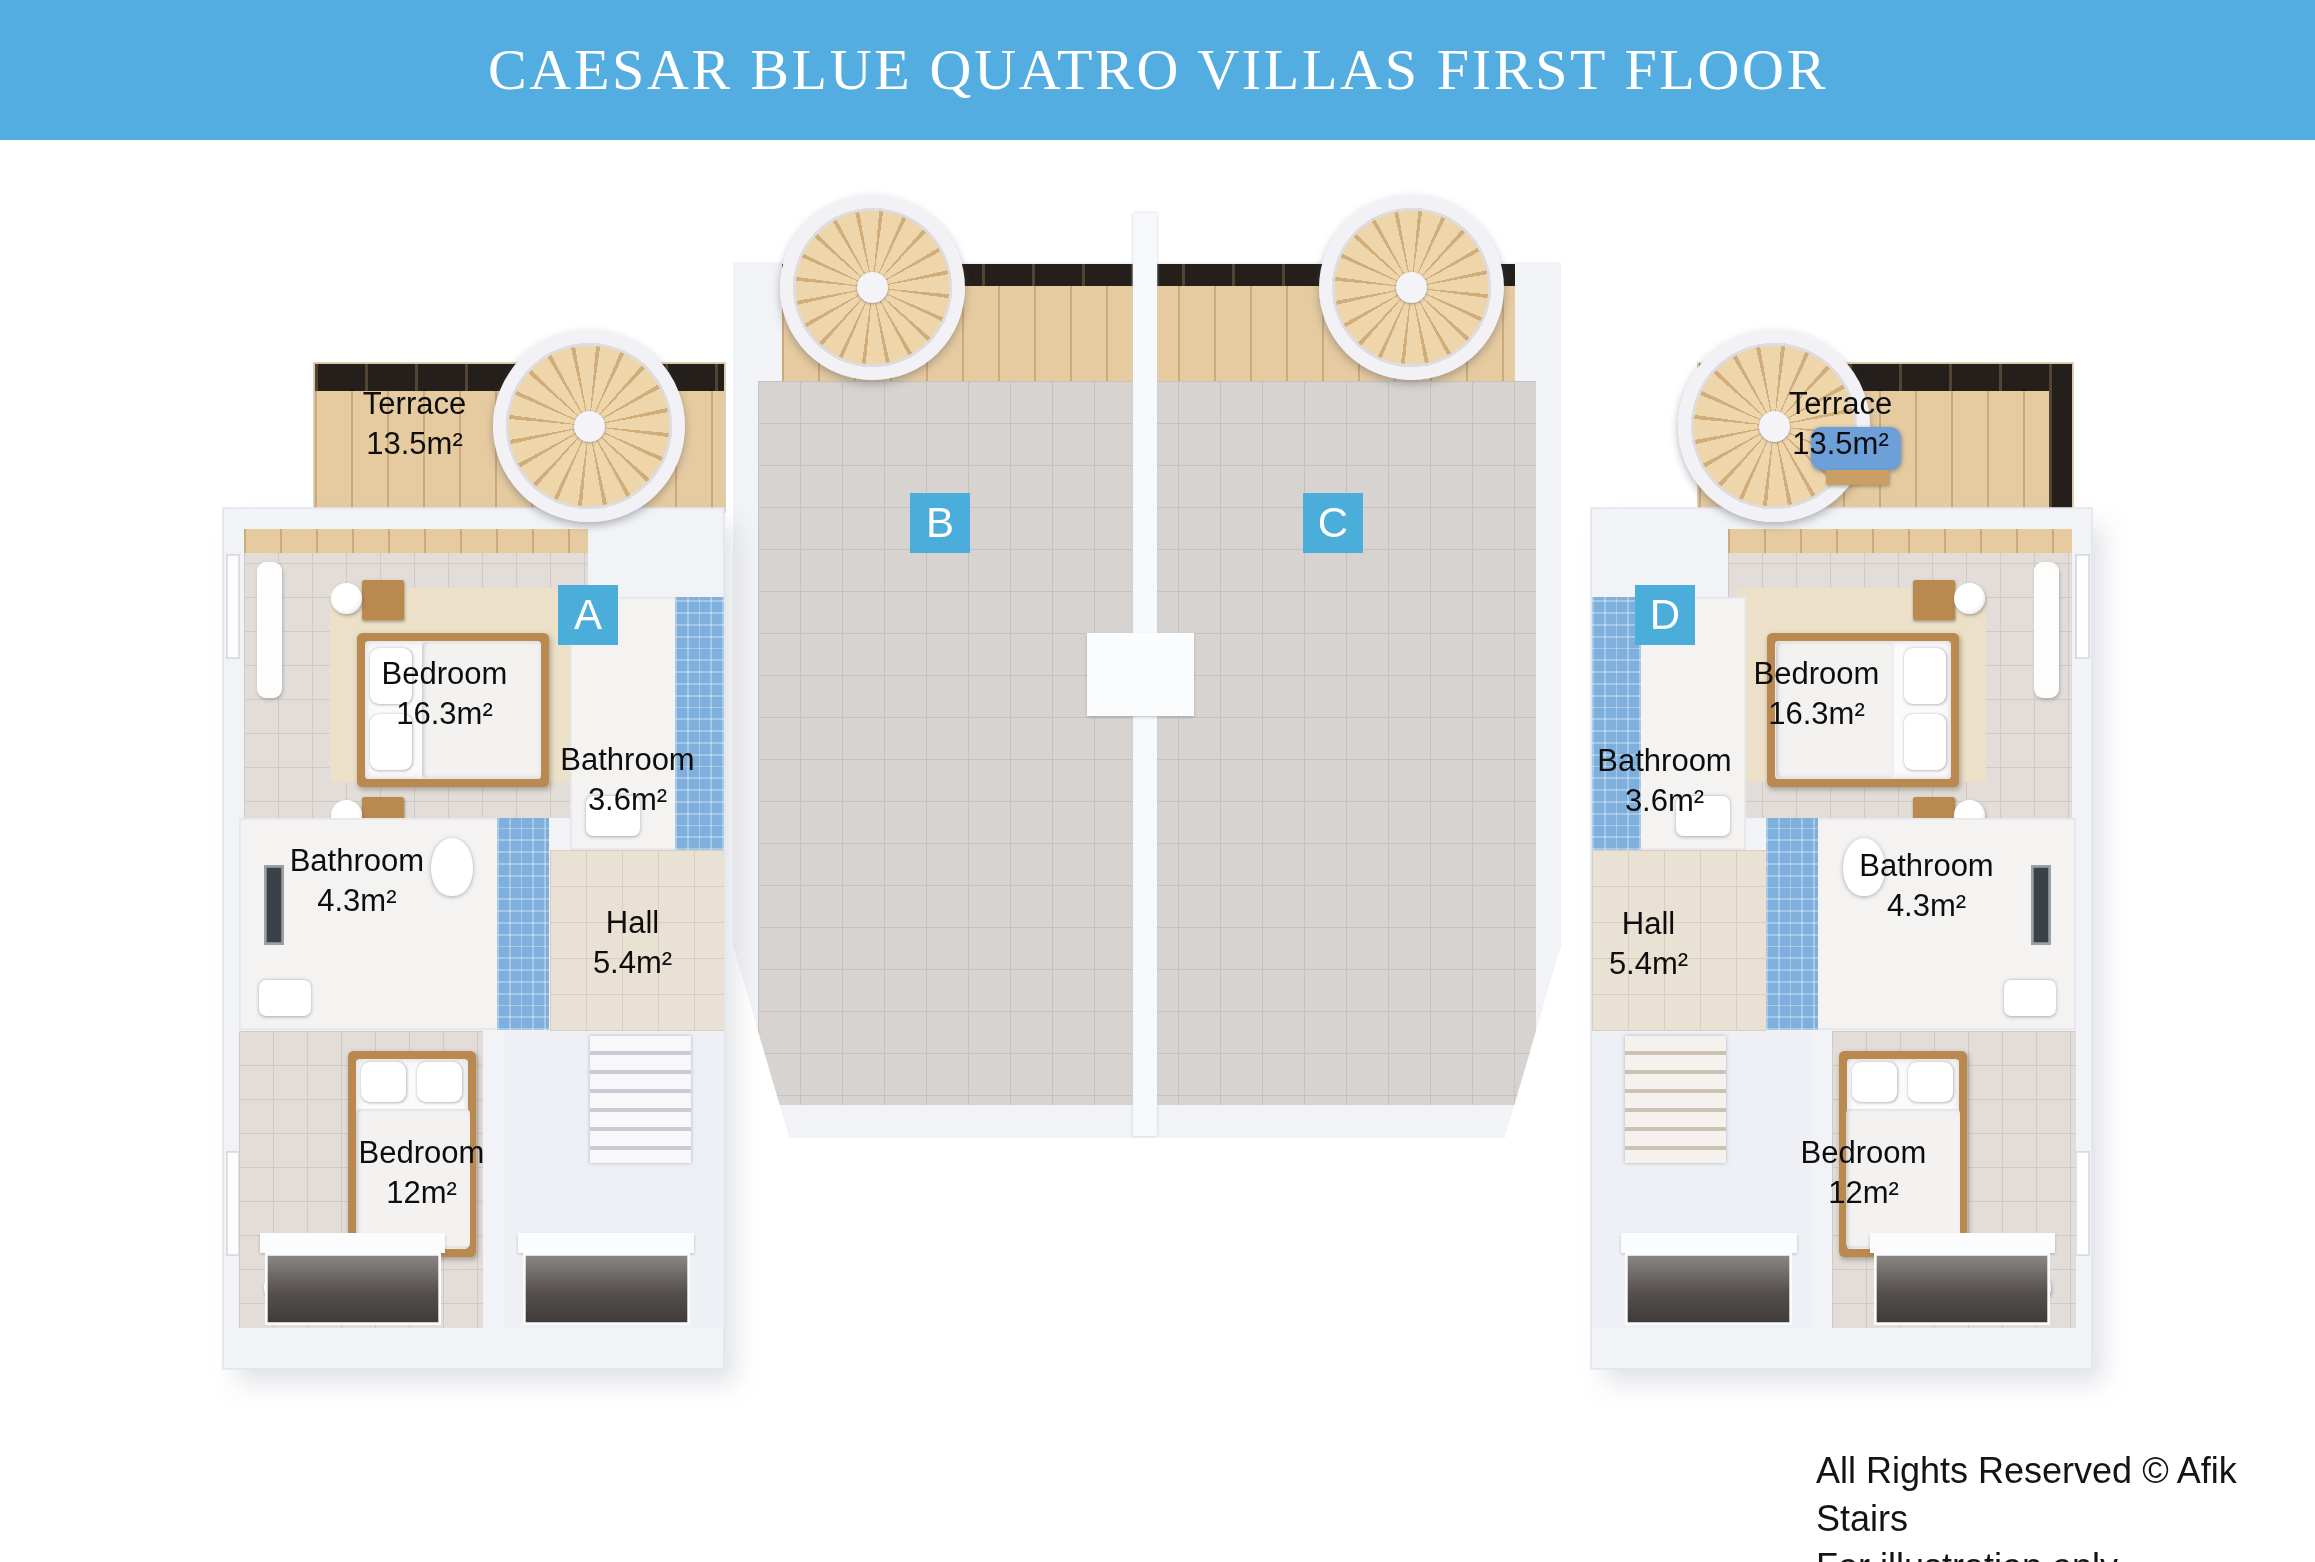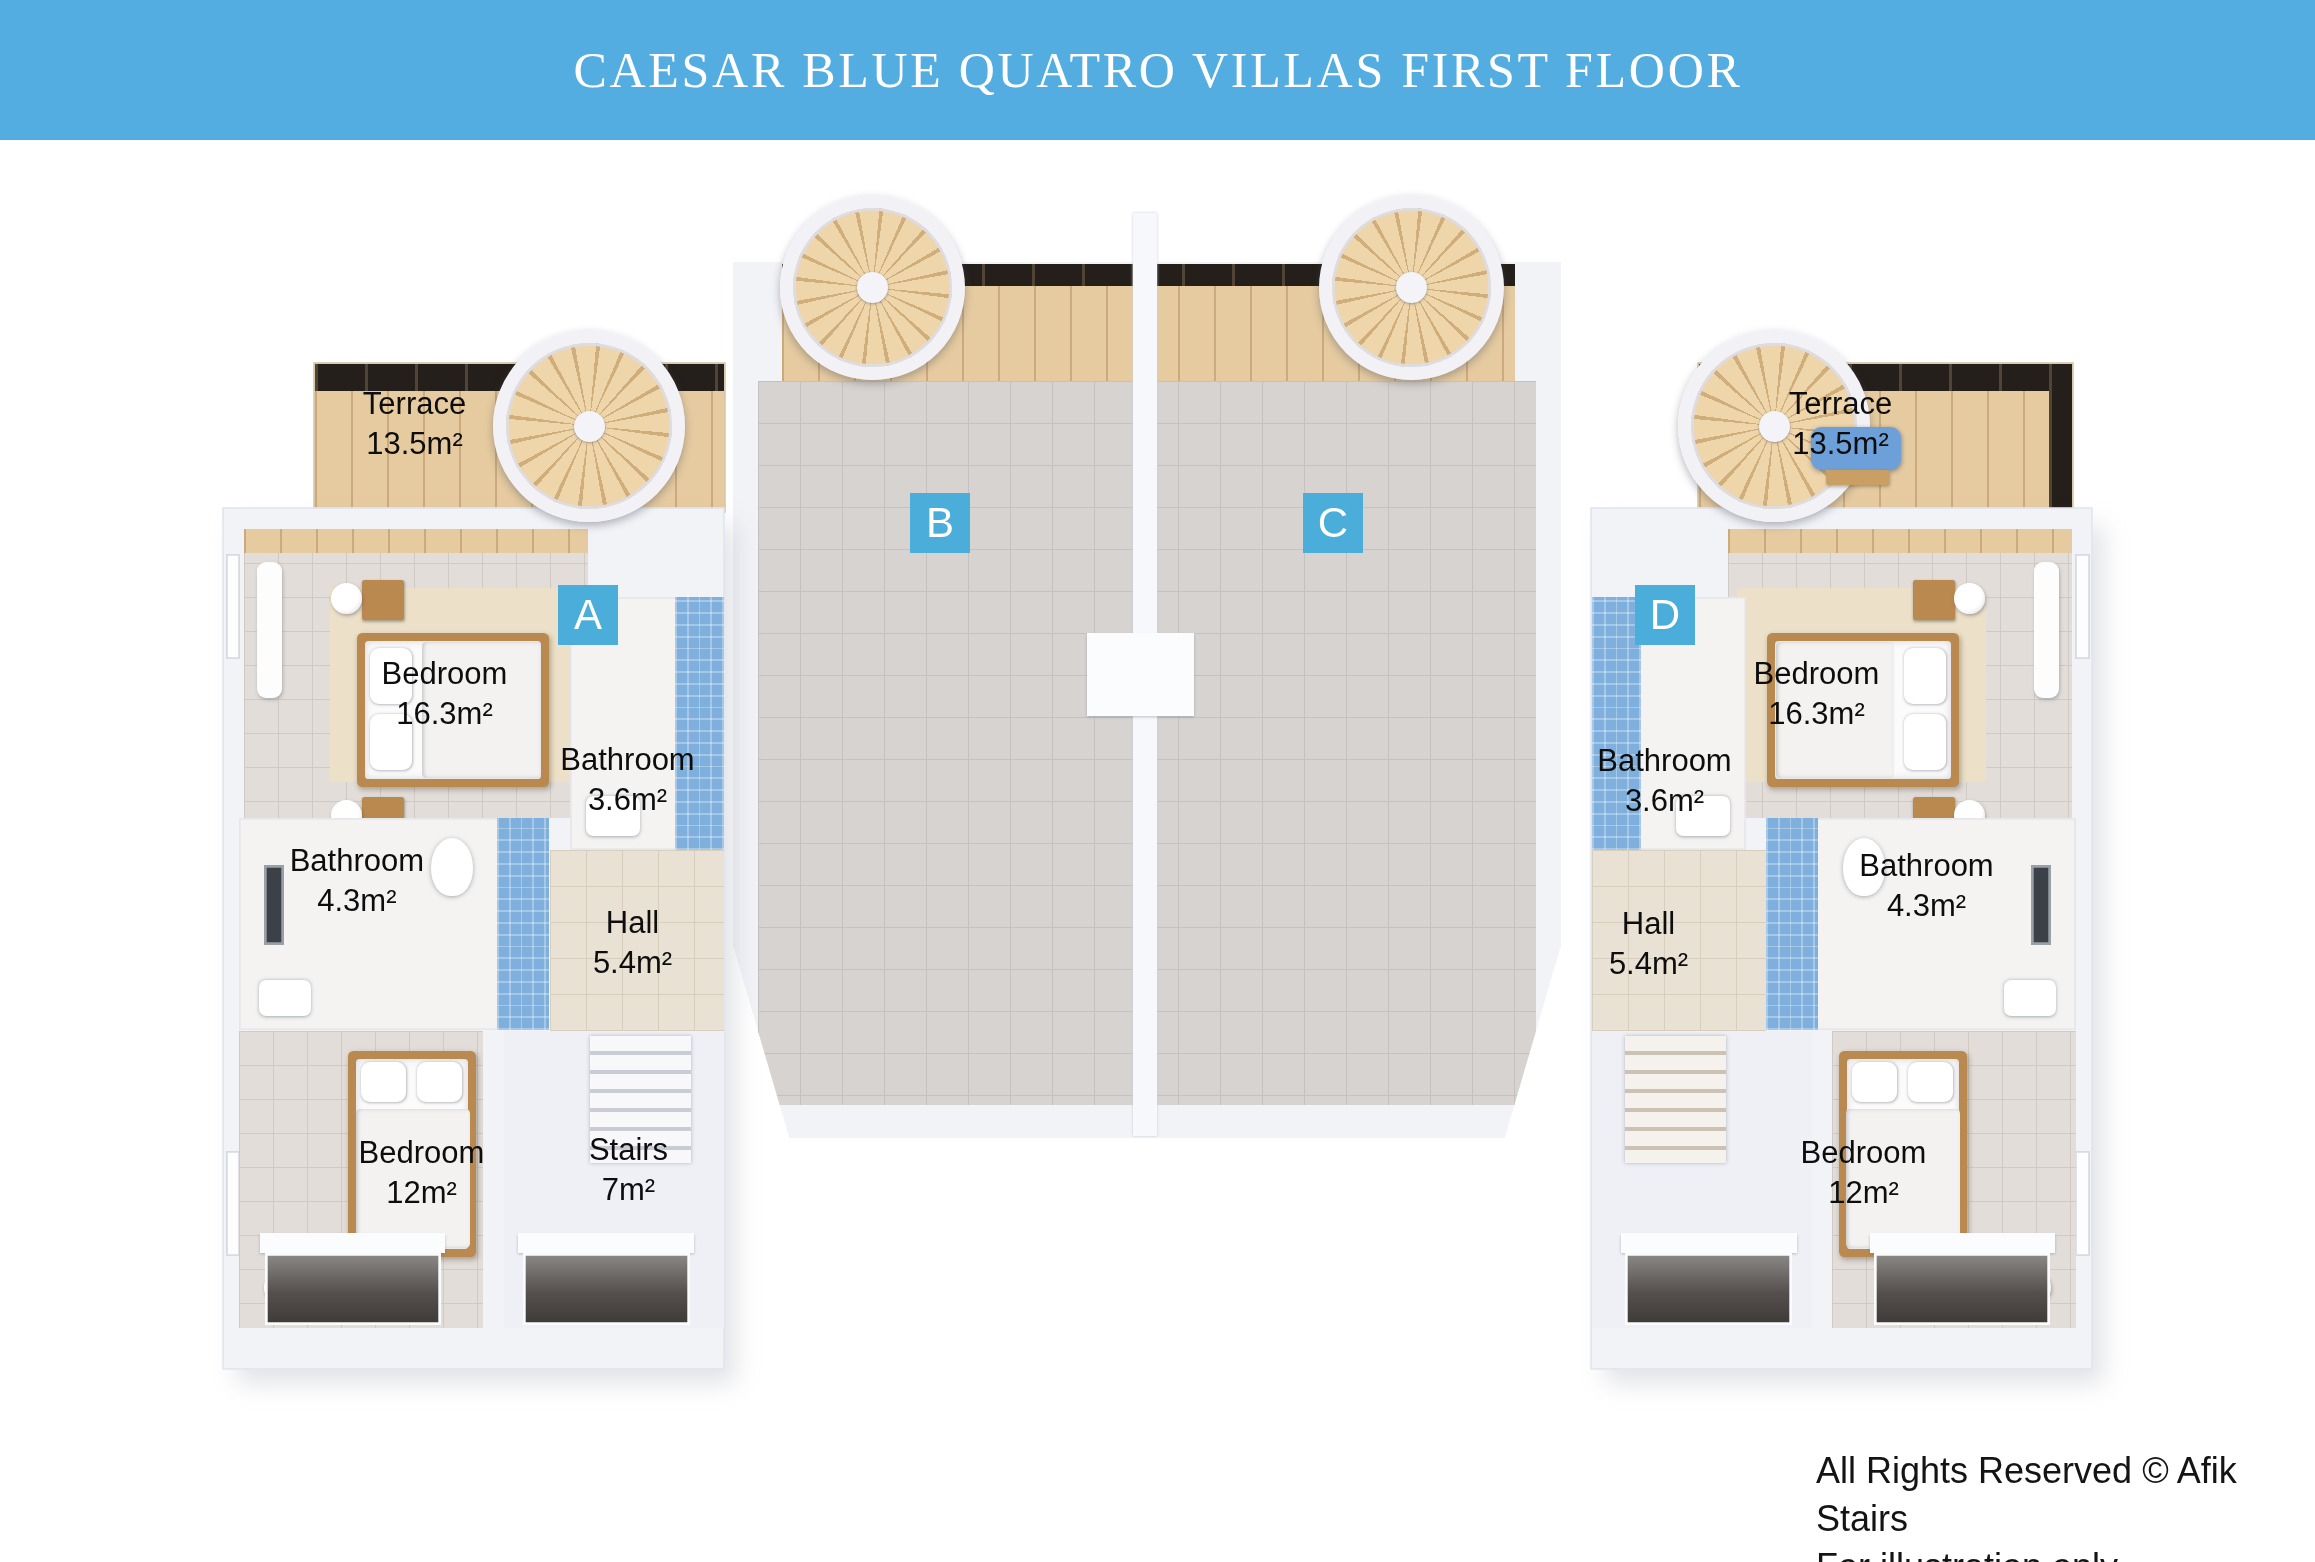--- a/index.html
+++ b/index.html
@@ -3,21 +3,21 @@
 <meta charset="utf-8">
 <style>
   html,body{margin:0;padding:0;background:#ffffff;}
   body{width:2316px;height:1562px;position:relative;overflow:hidden;
        font-family:"Liberation Sans",sans-serif;}
   .abs{position:absolute;}
 
   
   .banner{left:0;top:0;width:2316px;height:140px;background:#54ade0;}
   .banner-title{width:100%;text-align:center;line-height:140px;color:#ffffff;
-    font-family:"Liberation Serif",serif;font-size:50px;letter-spacing:2.7px;font-weight:400;}
+    font-family:"Liberation Serif",serif;font-size:58px;letter-spacing:2.7px;font-weight:400;}
 
   
   .wallblock{background:#f2f3f7;box-shadow:0 0 0 1.8px #e3e6ee,12.7px 16.3px 23.5px rgba(145,150,165,.28);}
   .tile-gray{background-color:#d6d3d0;
     background-image:linear-gradient(#c5c1be 1.4px,transparent 1.4px),
                      linear-gradient(90deg,#c5c1be 1.4px,transparent 1.4px);
     background-size:42px 42px;}
   .tile-light{background-color:#e2ddd8;
     background-image:linear-gradient(#d0cac4 1.3px,transparent 1.3px),
                      linear-gradient(90deg,#d0cac4 1.3px,transparent 1.3px);
@@ -191,24 +191,20 @@
     <div>4.3m²</div>
   </div>
   <div class="abs room-label" style="left:300px;top:394px;width:217px;">
     <div>Hall</div>
     <div>5.4m²</div>
   </div>
   <div class="abs room-label" style="left:71px;top:624px;width:253px;">
     <div>Bedroom</div>
     <div>12m²</div>
   </div>
-  <div class="abs room-label" style="left:296px;top:621px;width:217px;">
-    <div>Stairs</div>
-    <div>7m²</div>
-  </div>
 </div>
 
 <div class="abs wallblock" style="left:1592px;top:509px;width:499px;height:859px;">
 
   <div class="abs window" style="left:483px;top:45px;width:14.5px;height:105px;"></div>
   <div class="abs window" style="left:483px;top:642px;width:14.5px;height:105px;"></div>
 
   <div class="abs tile-light" style="left:136px;top:20px;width:344px;height:289px;">
     <div class="abs wood" style="left:0;top:0;width:344px;height:23.5px;"></div>
     <div class="abs" style="left:9px;top:59px;width:249px;height:194px;background:#ece0c8;border-radius:2.7px;"></div>

